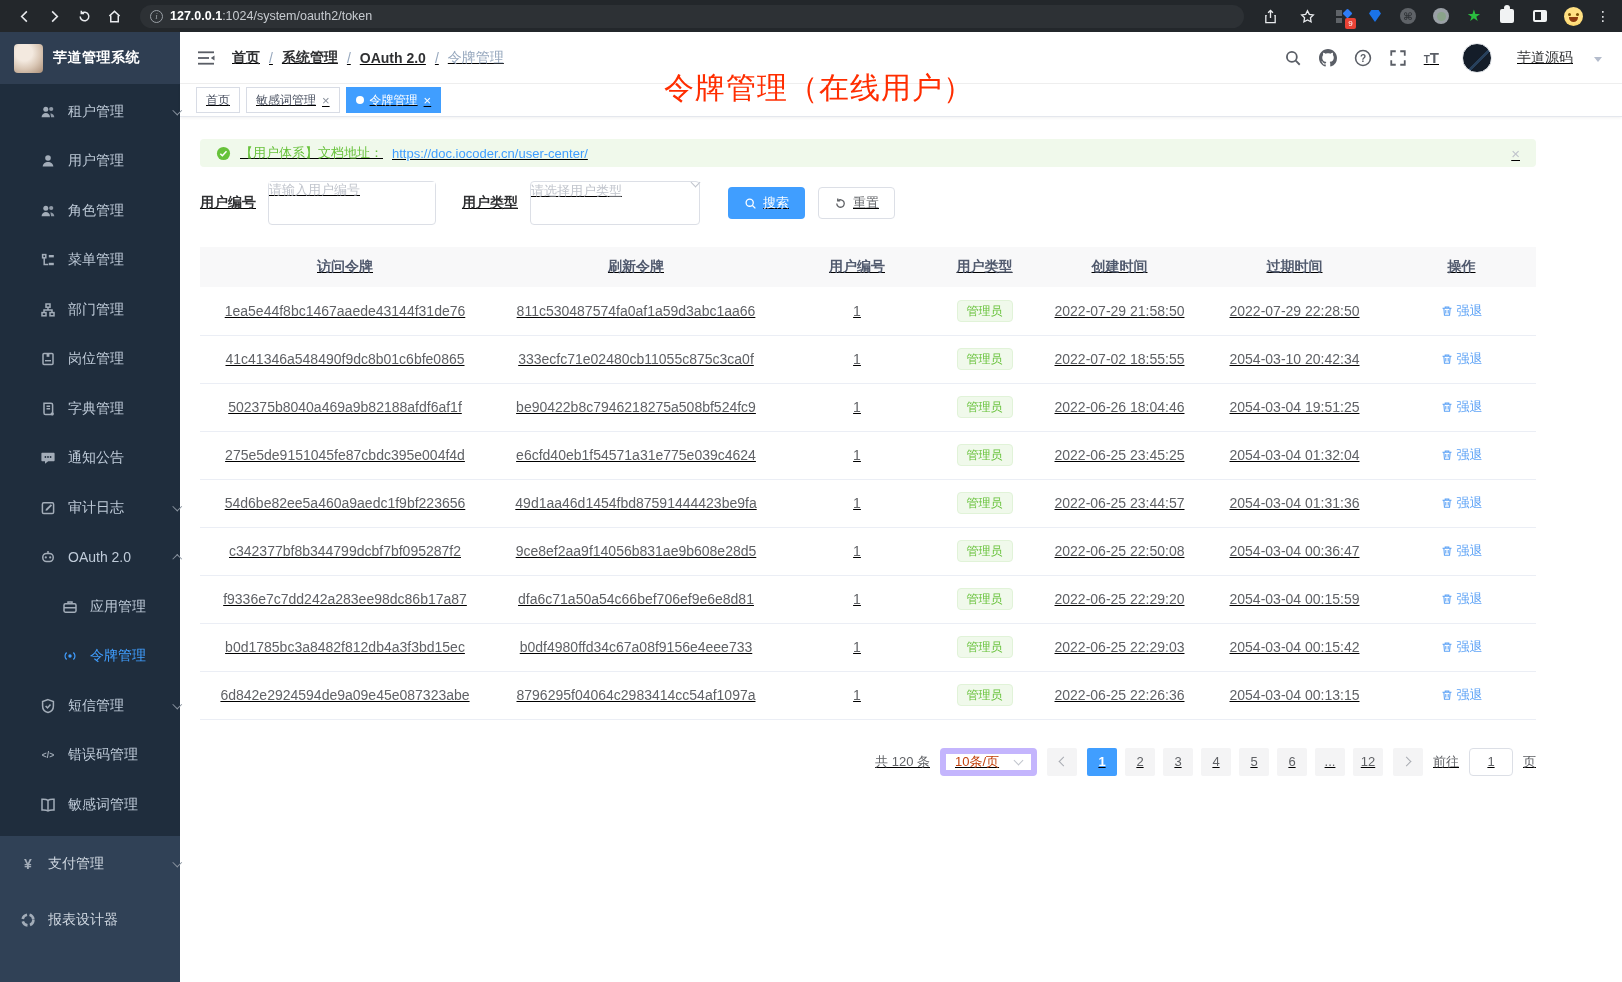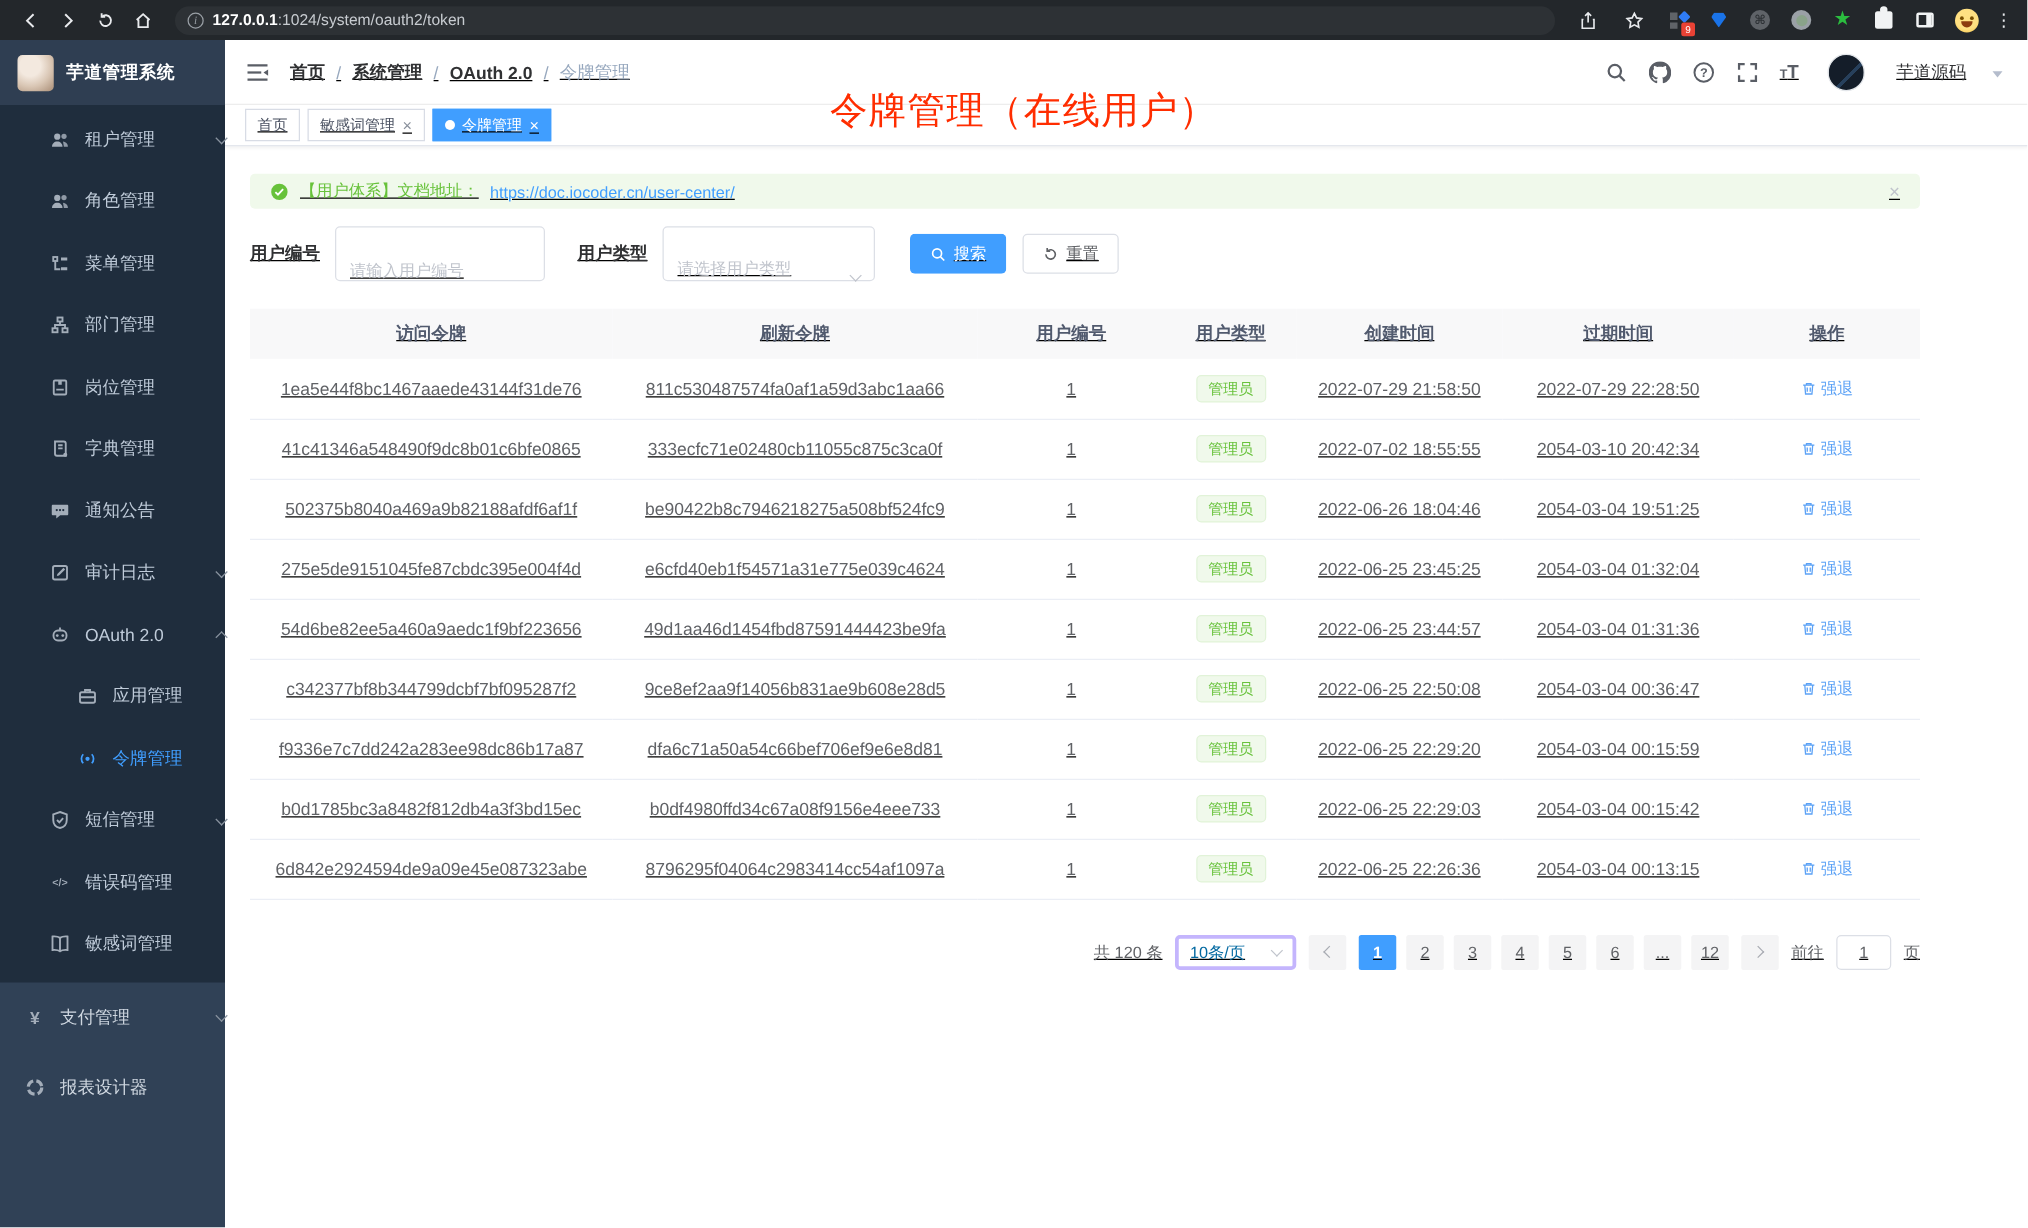--- a/index.html
+++ b/index.html
@@ -83,21 +83,21 @@
 
   
   .page { width:1336px; margin:22px 0 0 20px; }
   .alert { height:28px; background:#f0f9eb; border-radius:4px; display:flex; align-items:center; padding:0 16px; gap:9px; font-size:13px; color:#67c23a; }
   .alert .close { margin-left:auto; color:#c0c4cc; font-size:15px; cursor:pointer;}
   .alert a { color:#409eff; text-decoration:none; cursor:pointer;}
   .check-circle { width:15px; height:15px; flex:none;}
 
   .filters { display:flex; align-items:center; margin-top:14px; font-size:14px; }
   .flabel { font-weight:700; color:#303133; margin-right:12px; }
-  .ctl { height:44px; border:1px solid #dcdfe6; border-radius:4px; background:#fff; display:flex; align-items:flex-end; padding:0 11px; color:#c0c4cc; font-size:13px; }
+  .ctl { height:44px; border:1px solid #dcdfe6; border-radius:4px; background:#fff; display:flex; align-items:flex-start; padding:0 0; color:#c0c4cc; font-size:13px; }
   .ctl input { border:none; outline:none; width:100%; font-size:13px; color:#606266; font-family:inherit;}
   .ctl input::placeholder { color:#c0c4cc; }
   .f-input { width:168px; margin-right:26px; }
   .f-select { width:170px; margin-right:28px; justify-content:space-between;}
   .sel-caret { width:7px; height:7px; border-right:1.4px solid #c0c4cc; border-bottom:1.4px solid #c0c4cc; transform:rotate(45deg); margin-top:-3px;}
   .btn { height:32px; border-radius:4px; display:inline-flex; align-items:center; gap:6px; font-size:13px; padding:0 15px; cursor:pointer; border:1px solid transparent;}
   .btn-primary { background:#409eff; color:#fff; }
   .btn-plain { background:#fff; border-color:#dcdfe6; color:#606266; margin-left:13px;}
   .btn svg { width:13px; height:13px; }
 
@@ -106,21 +106,21 @@
   col.c1{width:290px;} col.c2{width:292px;} col.c3{width:150px;} col.c4{width:105px;}
   col.c5{width:165px;} col.c6{width:185px;} col.c7{width:149px;}
   thead th { background:#f8f8f9; color:#515a6e; font-weight:700; height:40px; text-align:center; }
   tbody td { height:48px; text-align:center; color:#606266; border-bottom:1px solid #ebeef5; overflow:hidden; white-space:nowrap;}
   .tag-green { display:inline-block; background:#f0f9eb; border:1px solid #e1f3d8; color:#67c23a; font-size:12px; border-radius:4px; padding:2px 9px; line-height:16px;}
   .op { color:#5ca2f6; font-size:13px; cursor:pointer; display:inline-flex; align-items:center; gap:4px;}
   .op svg { width:12px; height:12px; }
 
   
   .pager { display:flex; align-items:center; justify-content:flex-end; gap:10px; margin-top:28px; font-size:13px; color:#606266; }
-  .psize { width:97px; height:28px; border:3px solid #c4b5fd; border-radius:4px; display:flex; align-items:center; justify-content:space-between; padding:0 9px; color:#0369a1; cursor:pointer;}
+  .psize { width:97px; height:28px; border:6px solid #c4b5fd; border-radius:4px; display:flex; align-items:center; justify-content:space-between; padding:0 9px; color:#c2410c; cursor:pointer;}
   .pbtn { min-width:30px; height:28px; background:#f4f4f5; border-radius:2px; display:flex; align-items:center; justify-content:center; color:#606266; cursor:pointer; border:none; font-size:13px;}
   .pbtn.active { background:#409eff; color:#fff; font-weight:700;}
   .pages { display:flex; gap:8px; list-style:none; }
   .arr { width:7px; height:7px; border-right:1.4px solid #a8abb2; border-bottom:1.4px solid #a8abb2; }
   .arr.left { transform:rotate(135deg); margin-left:3px;}
   .arr.right { transform:rotate(-45deg); margin-right:3px;}
   .goto-input { width:44px; height:28px; border:1px solid #dcdfe6; border-radius:4px; text-align:center; font-size:13px; color:#606266; outline:none;}
 
   
   .annotation { position:absolute; left:664px; top:68px; font-size:30px; font-weight:500; letter-spacing:1px; z-index:60; pointer-events:none;}
@@ -373,20 +373,26 @@
     <nav class="menu-sub" id="menu-sub">
         <div class="menu-item lvl2">
           <svg class="mi">
             <use href="#i-users"></use>
           </svg>
           <span class="ml">租户管理</span>
           <span class="chev down"></span>
         </div>
         <div class="menu-item lvl2">
           <svg class="mi">
+            <use href="#i-user"></use>
+          </svg>
+          <span class="ml">用户管理</span>
+        </div>
+        <div class="menu-item lvl2">
+          <svg class="mi">
             <use href="#i-users"></use>
           </svg>
           <span class="ml">角色管理</span>
         </div>
         <div class="menu-item lvl2">
           <svg class="mi">
             <use href="#i-tree"></use>
           </svg>
           <span class="ml">菜单管理</span>
         </div>

